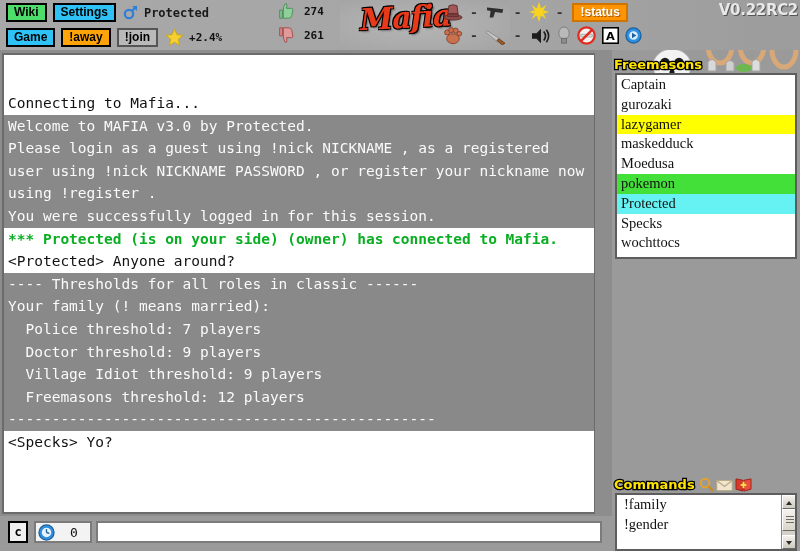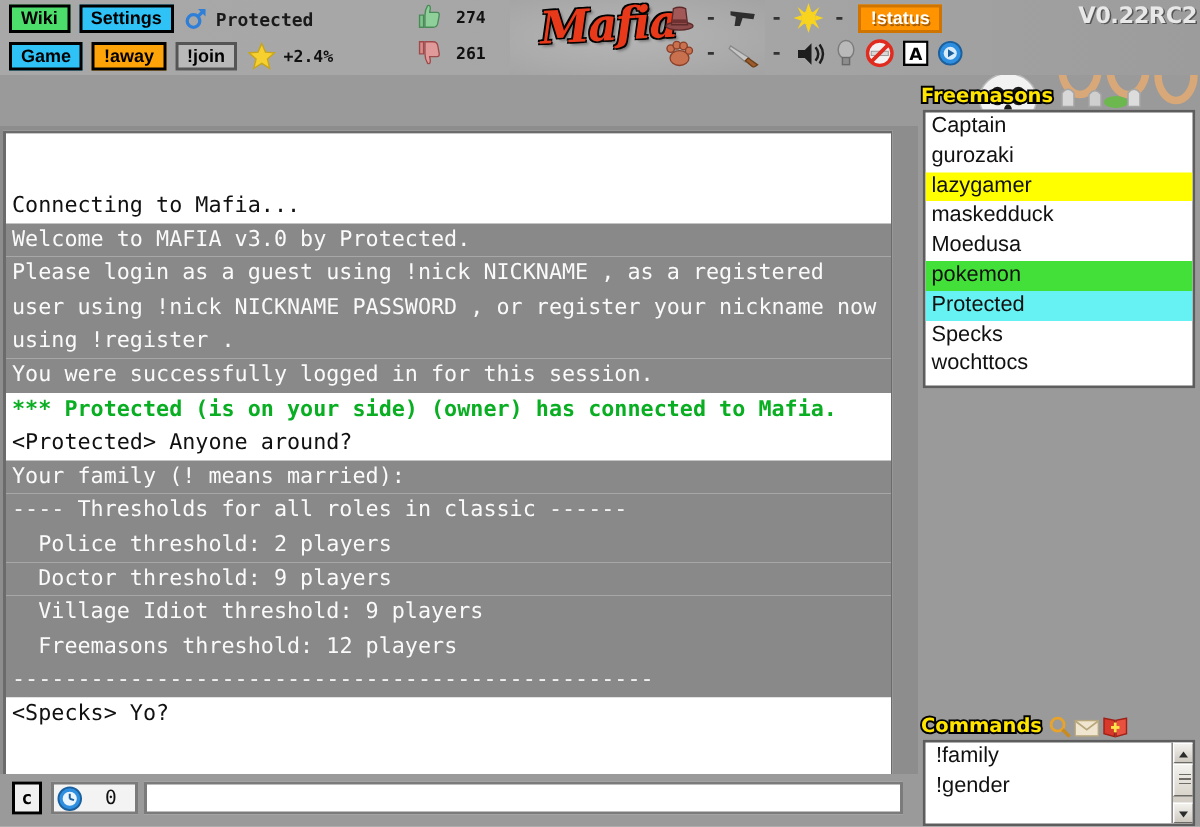--- a/index.html
+++ b/index.html
@@ -68,21 +68,20 @@
     text-shadow: 1px 1px 0 #555;
     font-family: "DejaVu Sans", sans-serif;
     letter-spacing: -0.3px;
   }
 
   
   .chatwrap {
     position: absolute; left: 0; top: 50px; width: 612px; height: 466px;
     background: #8d8d8d;
     padding: 3px 2px 2px 2px;
-    margin-top: 34px;
   }
   .chat {
     position: relative;
     width: 593px; height: 461px;
     background: #fff;
     border: 2px solid #6b6b6b;
     border-right: 1px solid #6b6b6b;
     overflow: hidden;
     font-size: 14.5px;
     line-height: 22.6px;
@@ -147,21 +146,21 @@
     z-index: 3;
   }
   .label-row { position:relative; height:17px; display:flex; align-items:flex-end; gap:2px; z-index:3;}
   .listbox {
     background: #fff; border: 2px solid #5d5d5d;
     margin: 1px 3px 0 3px;
     overflow: hidden;
     position: relative; z-index: 2;
   }
   .lrow {
-    font-family: Liberation Sans, sans-serif;
+    font-family: Liberation Serif, serif;
     font-size: 14.5px; line-height: 19.8px;
     color: #111; padding-left: 4px; white-space: nowrap;
     cursor: pointer;
   }
   .hl-yellow { background:#ffff00; }
   .hl-green  { background:#44e03a; }
   .hl-cyan   { background:#66f2f2; }
 
   
   .cmdbox { position:relative; }
@@ -358,23 +357,23 @@
   <div class="chatwrap">
     <div class="chat">
       <div class="spacer"></div>
       <div class="chat-inner" id="chat-lines">
           <div class="cline bg-w">Connecting to Mafia...</div>
           <div class="cline bg-g">Welcome to MAFIA v3.0 by Protected.</div>
           <div class="cline bg-g">Please login as a guest using !nick NICKNAME , as a registered user using !nick NICKNAME PASSWORD , or register your nickname now using !register .</div>
           <div class="cline bg-g">You were successfully logged in for this session.</div>
           <div class="cline bg-w grn">*** Protected (is on your side) (owner) has connected to Mafia.</div>
           <div class="cline bg-w">&lt;Protected&gt; Anyone around?</div>
+          <div class="cline bg-g">---- Thresholds for all roles in classic ------</div>
           <div class="cline bg-g">Your family (! means married):</div>
-          <div class="cline bg-g">---- Thresholds for all roles in classic ------</div>
-          <div class="cline bg-g">  Police threshold: 2 players</div>
+          <div class="cline bg-g">  Police threshold: 7 players</div>
           <div class="cline bg-g">  Doctor threshold: 9 players</div>
           <div class="cline bg-g">  Village Idiot threshold: 9 players</div>
           <div class="cline bg-g">  Freemasons threshold: 12 players</div>
           <div class="cline bg-g">-------------------------------------------------</div>
           <div class="cline bg-w">&lt;Specks&gt; Yo?</div>
         </div>
     </div>
   </div>
 
   <div class="sbar">

